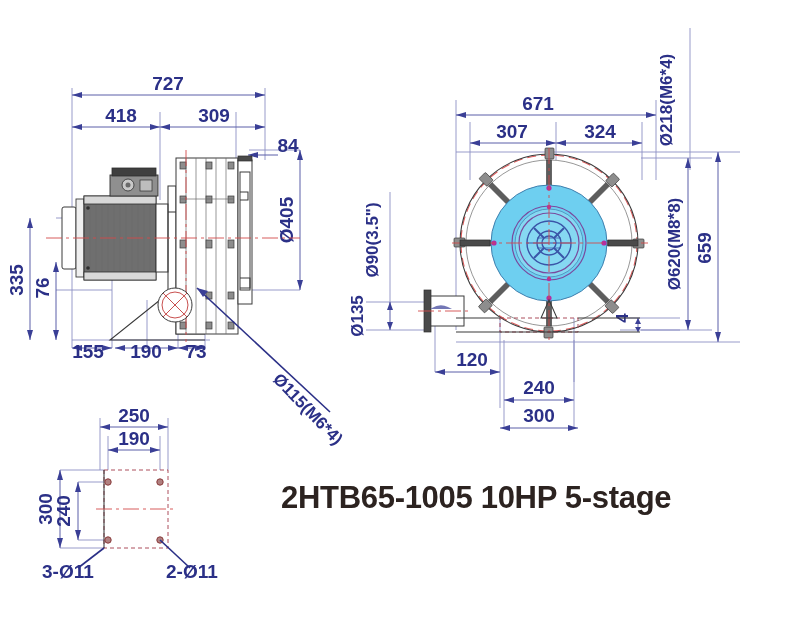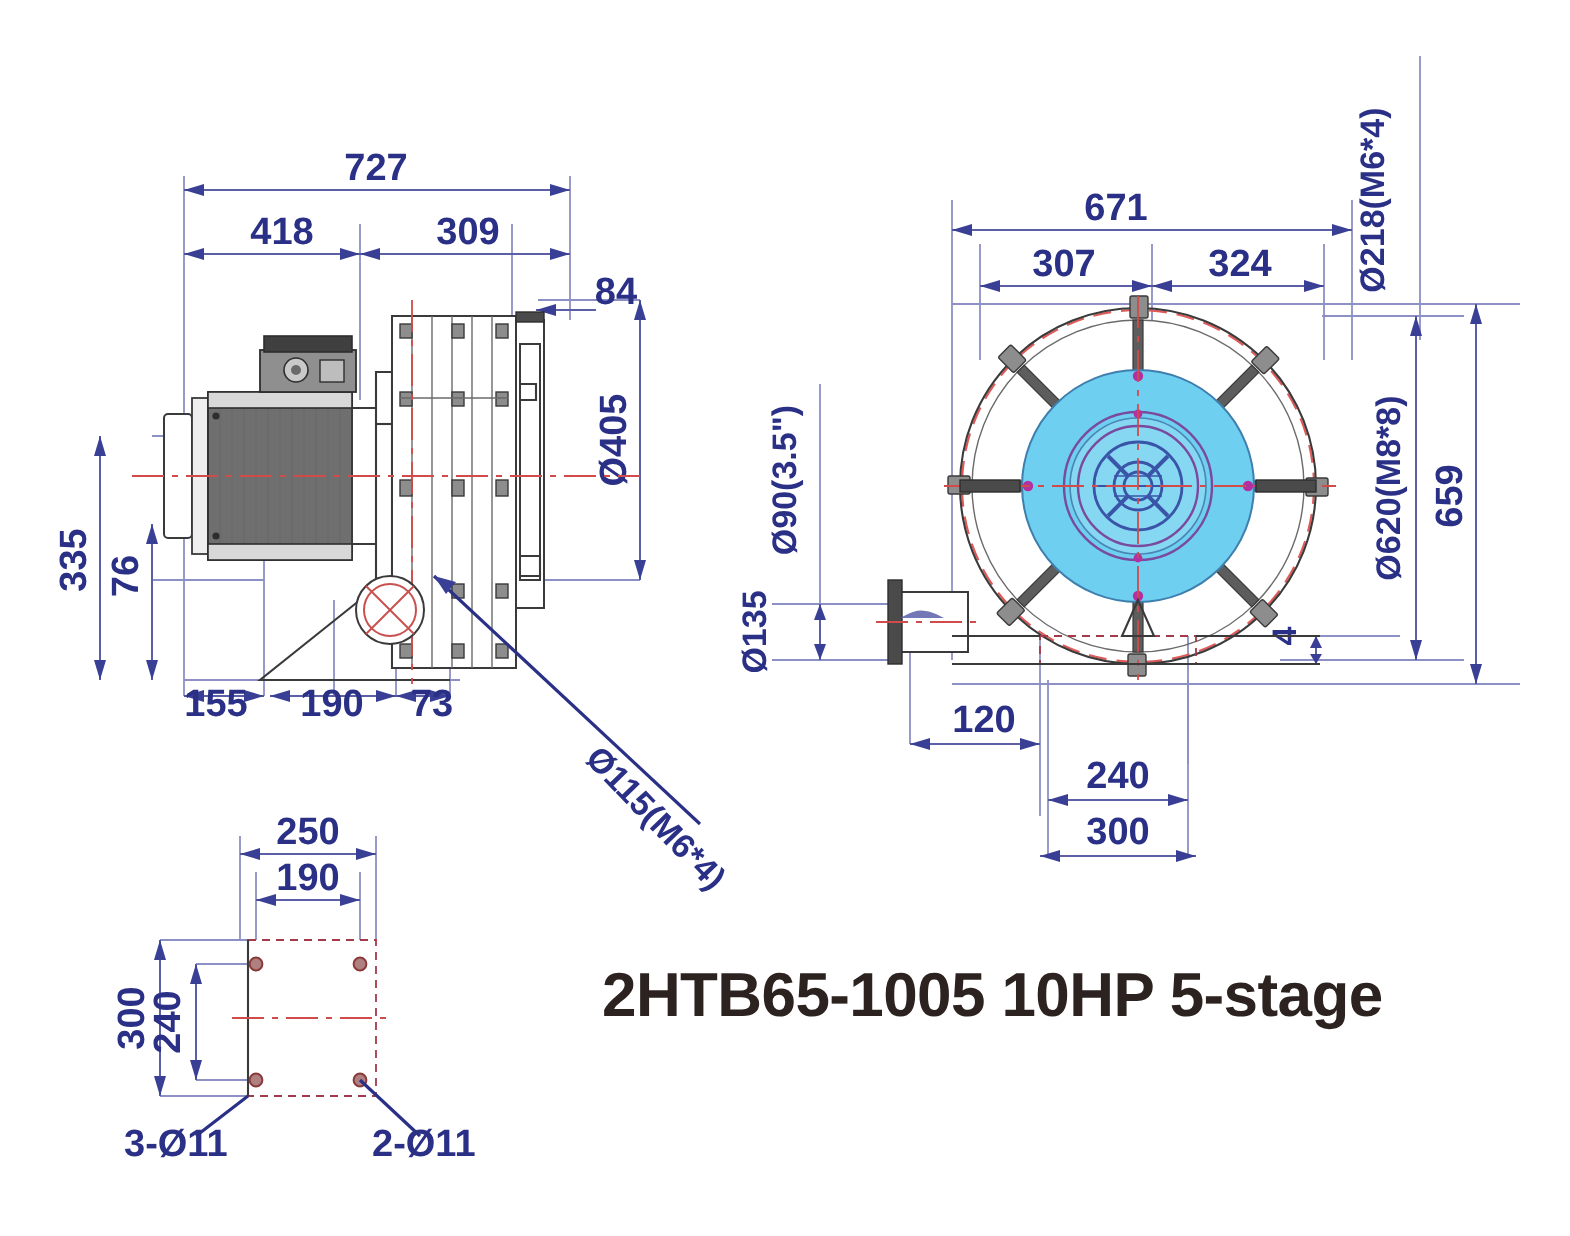--- a/index.html
+++ b/index.html
@@ -1,21 +1,21 @@
 <!DOCTYPE html>
 <html><head>
 <meta charset="utf-8">
 <style>
   html,body{margin:0;padding:0;background:#ffffff;}
   body{
     width:785px;height:618px;overflow:hidden;position:relative;
     font-family:"Liberation Sans", sans-serif;
     background:#ffffff;
   }
-  #root{position:absolute;inset:0;margin-left:20px;}
+  #root{position:absolute;inset:0;}
   svg.sheet{position:absolute;top:0;left:0;width:785px;height:618px;display:block;}
 
   .dimtxt{
     font-family:"Liberation Sans", sans-serif;
     font-weight:bold;
     fill:#2b3087;
   }
   .d18{font-size:19px;}
   .d16{font-size:17px;}
 

